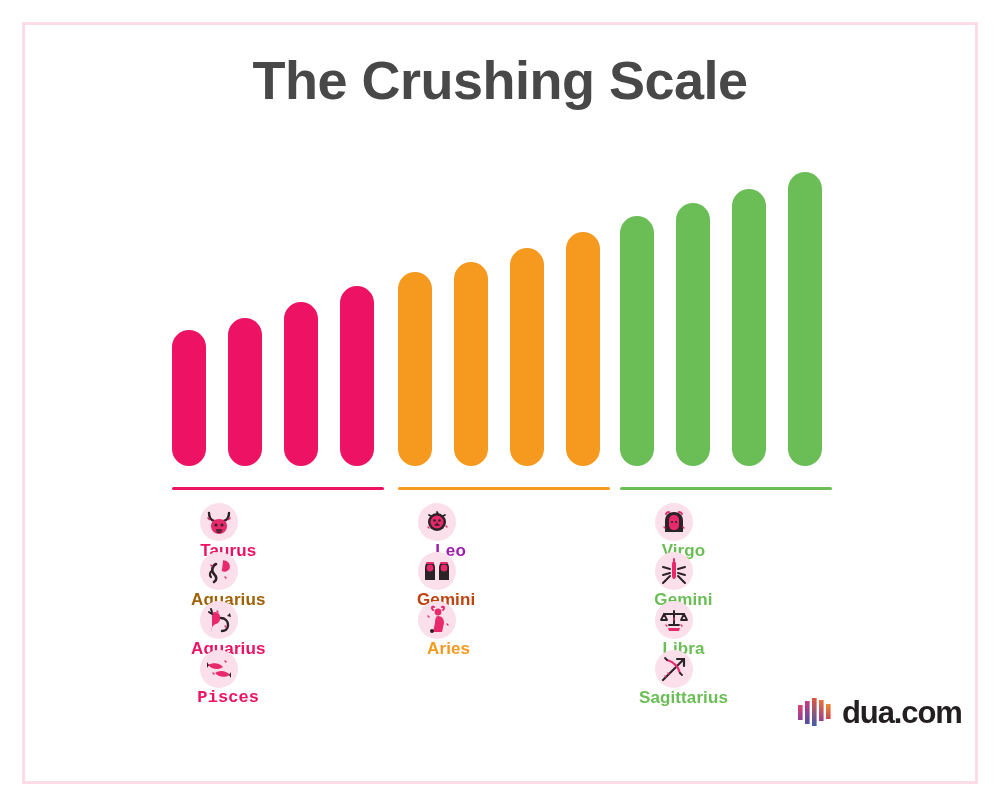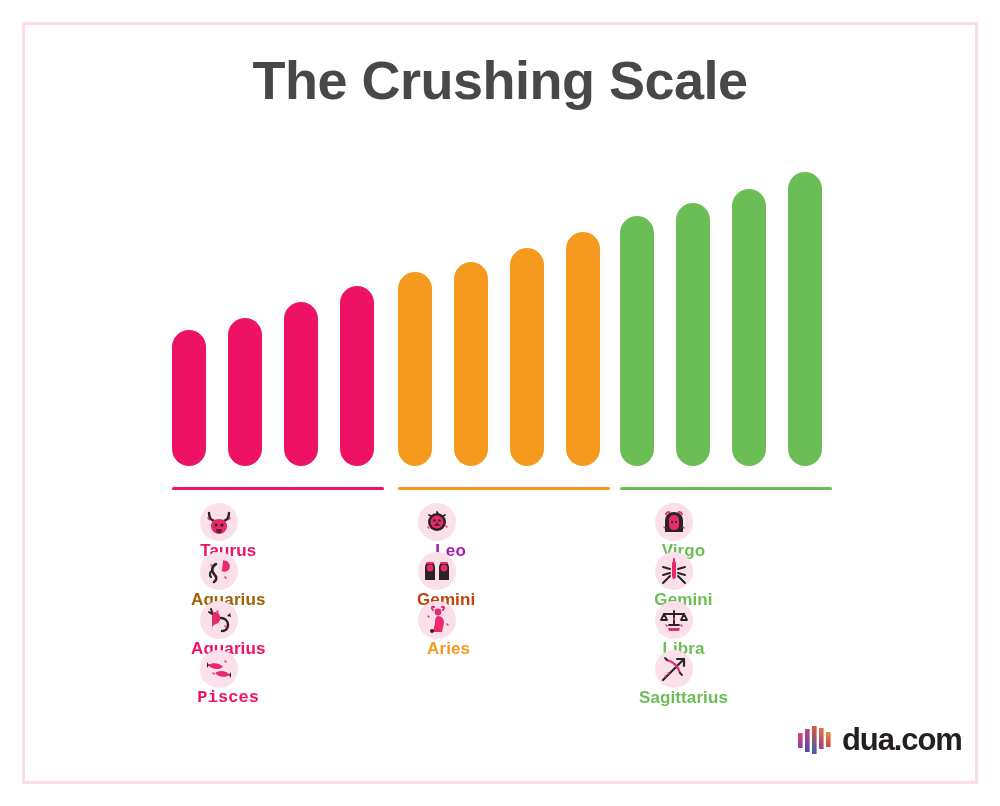--- a/index.html
+++ b/index.html
@@ -88,23 +88,23 @@
     margin-left: 19px;
     font-size: 17px;
     font-weight: 700;
     letter-spacing: 0.1px;
     white-space: nowrap;
   }
   
   #logo {
     position: absolute;
     left: 796px;
-    top: 724px;
+    top: 684px;
     display: flex;
-    align-items: flex-start;
+    align-items: flex-end;
     height: 44px;
   }
   #logo-mark {
     display: block;
   }
   #logo-text {
     margin-left: 6px;
     font-size: 31px;
     font-weight: 700;
     color: #231F20;

